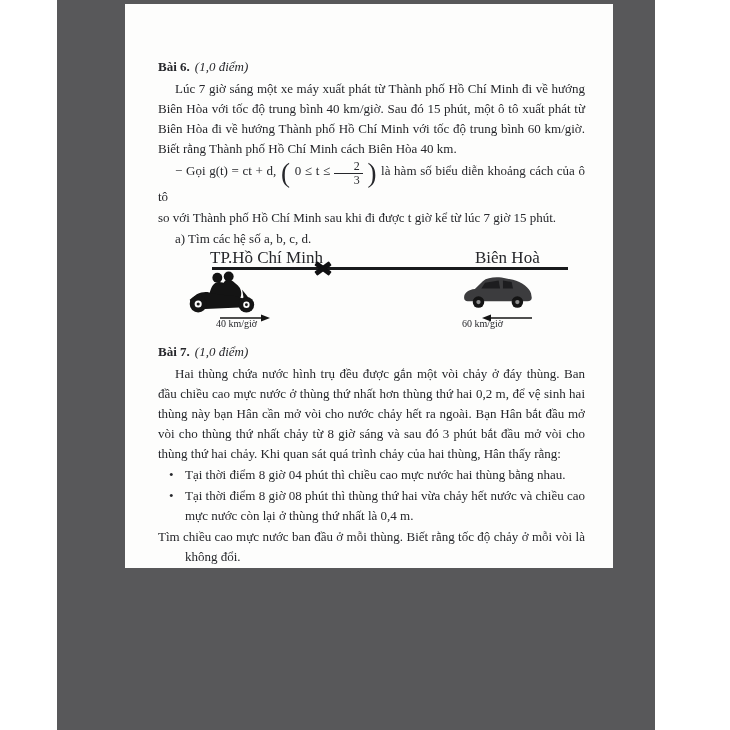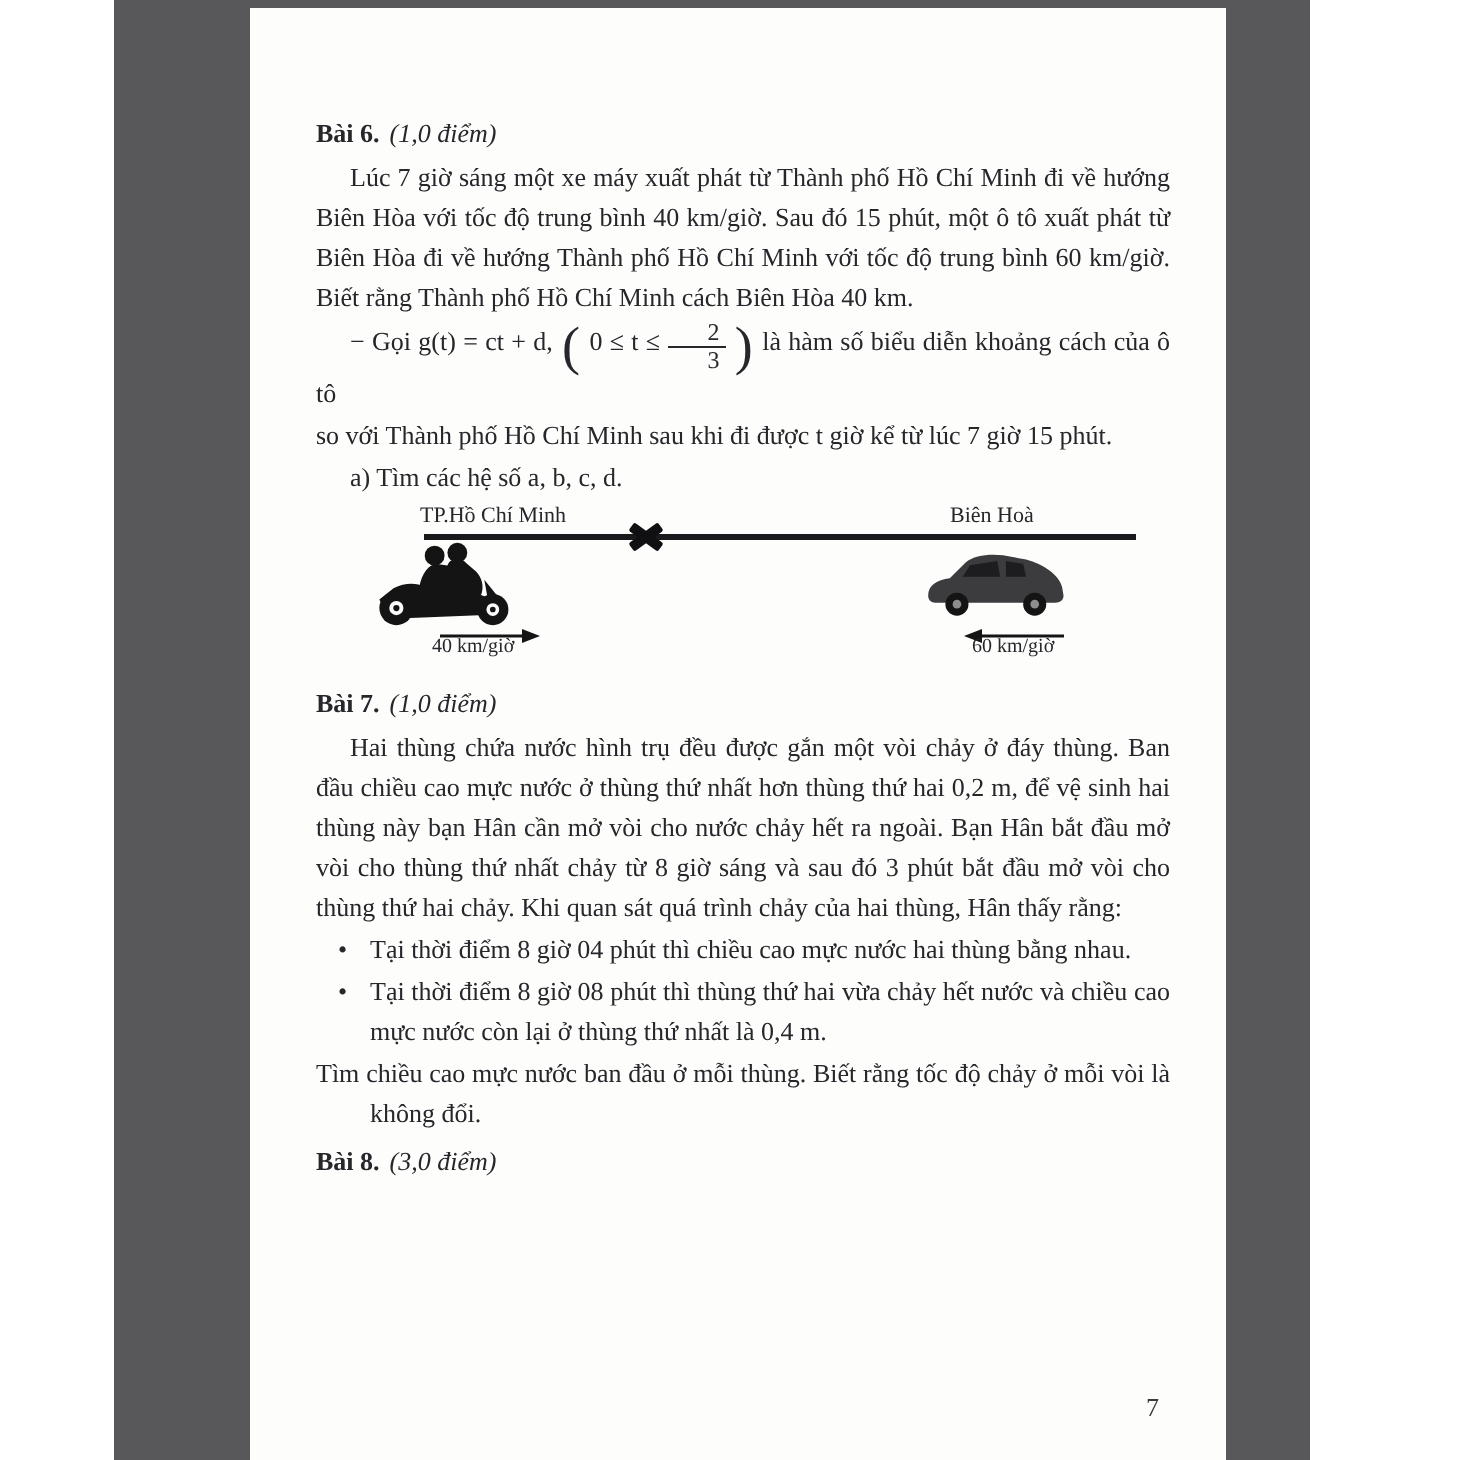--- a/index.html
+++ b/index.html
@@ -6,59 +6,59 @@
   body{
     width:730px;height:730px;position:relative;overflow:hidden;
     background:#ffffff;
     font-family:"Liberation Serif","DejaVu Serif",serif;
   }
   .backdrop{
     position:absolute;left:57px;top:0;width:598px;height:730px;
     background:#58585a;
   }
   .sheet{
-    position:absolute;left:125px;top:4px;width:488px;height:726px;
+    position:absolute;left:125px;top:4px;width:488px;height:564px;
     background:#fdfdfc;overflow:hidden;
   }
   .content{
     position:absolute;left:33px;top:49px;width:427px;
     color:#26272b;font-size:13px;line-height:20px;text-align:justify;
   }
   .heading{margin:4px 0 2px 0;text-align:left;}
   .heading b{margin-right:5px;}
   .para{margin:1px 0;}
   .indent{text-indent:17px;}
   .mathline{display:block;}
   .bp{font-size:27px;font-weight:400;vertical-align:-7px;line-height:0;padding:0 1px;}
   .frac{
     display:inline-block;vertical-align:-9px;text-align:center;
     font-size:12px;line-height:1.1;
   }
   .frac .num{display:block;border-bottom:1.2px solid #26272b;padding:0 3px 0px 3px;}
   .frac .den{display:block;padding:0 3px;}
   .diagram{position:relative;height:86px;margin:3px 0 4px 0;}
   .route-line{position:absolute;left:54px;width:356px;top:15px;height:2.4px;background:#191a1c;}
-  .city-label{position:absolute;top:-2px;font-size:11px;line-height:16px;}
+  .city-label{position:absolute;top:-2px;font-size:17px;line-height:16px;}
   .city-left{left:52px;}
   .city-right{left:317px;}
   .xmark{position:absolute;left:157px;top:8px;width:16px;height:16px;}
   .xmark::before,.xmark::after{
     content:"";position:absolute;left:-1px;top:5.5px;width:18px;height:5px;
     background:#101012;border-radius:1px;
   }
   .xmark::before{transform:rotate(36deg);}
   .xmark::after{transform:rotate(-36deg);}
   .moto{position:absolute;left:26px;top:18px;}
   .car{position:absolute;left:303px;top:22px;}
   .arrow{position:absolute;top:57px;}
   .arrow-right{left:62px;}
   .arrow-left{left:324px;}
   .speed-label{position:absolute;top:64px;font-size:10px;line-height:16px;}
   .speed-left{left:58px;}
-  .speed-right{left:328px;}
+  .speed-right{left:304px;}
   .bullet-row{position:relative;padding-left:27px;margin:1px 0;}
   .bullet-dot{position:absolute;left:11px;top:0;}
   .hang{padding-left:27px;text-indent:-27px;margin:1px 0;}
   .page-number{
     position:absolute;left:448px;top:692px;font-size:13px;color:#3a3b3e;
   }
 </style>
 </head>
 <body>
 

